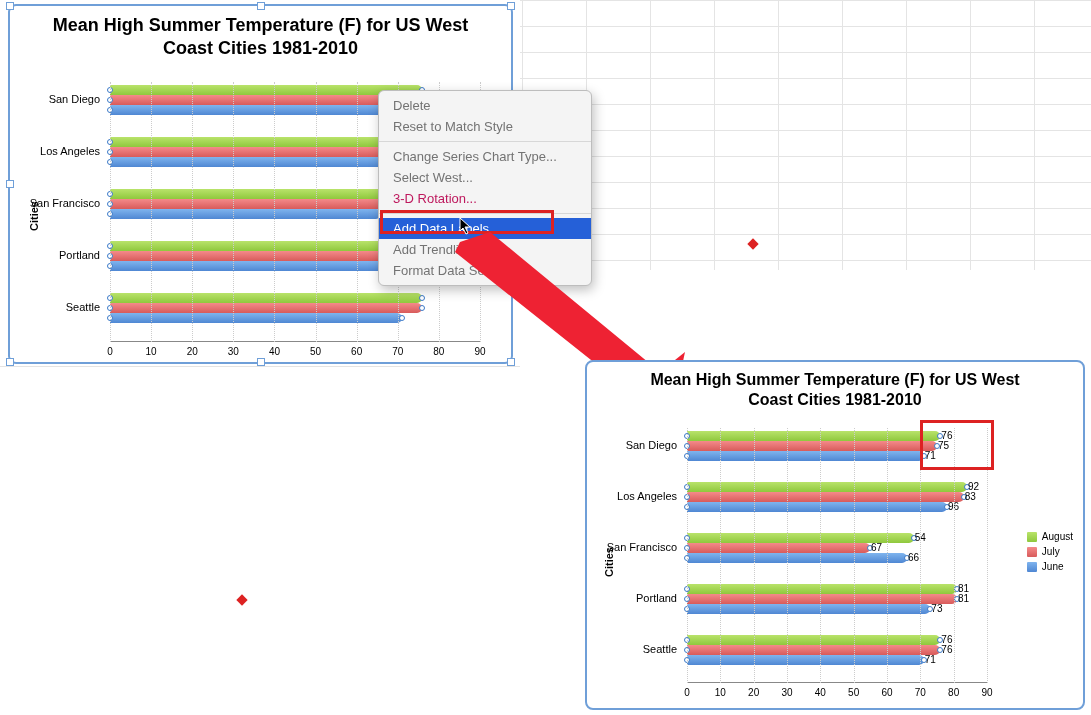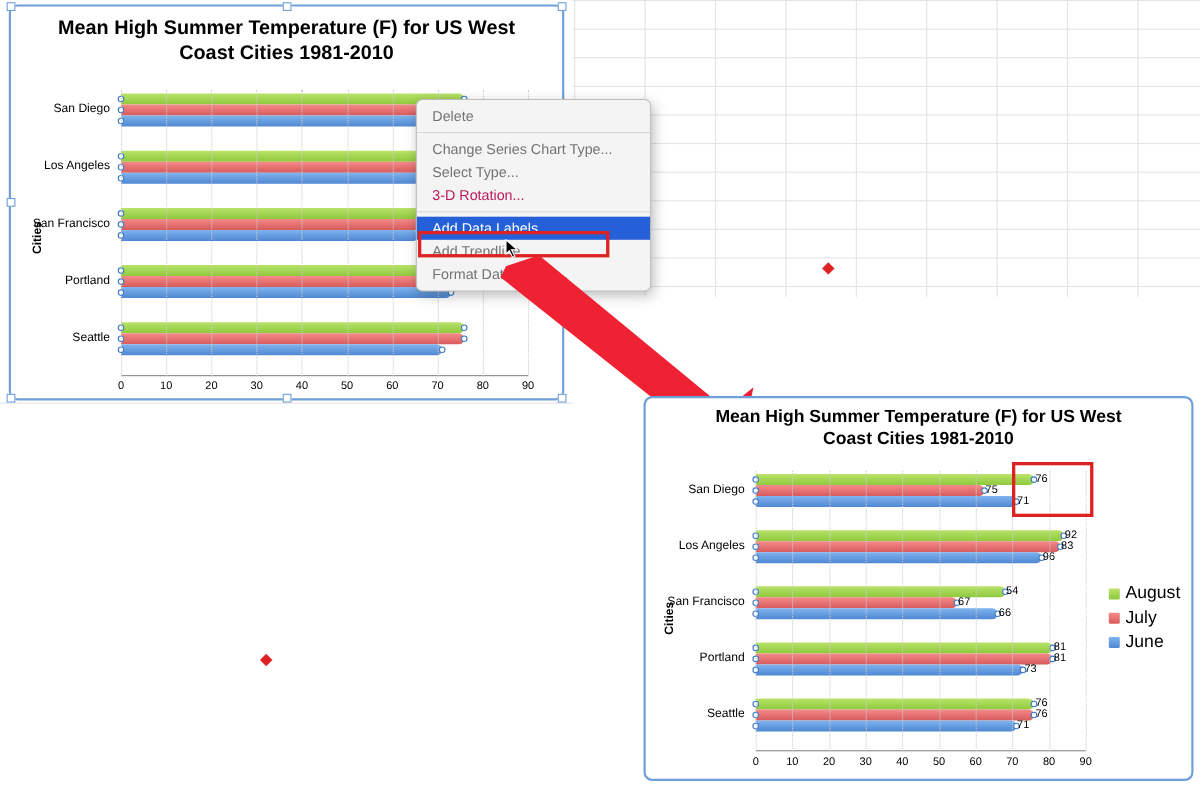--- a/index.html
+++ b/index.html
@@ -18,21 +18,21 @@
   .bar.july   { background:linear-gradient(to bottom,#f48a8a,#d85b5b); top:10px;}
   .bar.august { background:linear-gradient(to bottom,#b9e36a,#8fc83d); top:0;}
   .bar .handle { position:absolute; width:6px; height:6px; background:#fff; border:1px solid #3d7bc8; border-radius:50%; top:50%; transform:translate(-50%,-50%); }
   .bar .handle.start{ left:0; }
   .bar .handle.end{ left:100%; }
   .datalabel { position:absolute; font-size:10px; left:100%; padding-left:1px; top:-1px; }
   .xaxis { position:absolute; left:0; right:0; border-top:1px solid #888; }
   .xtick { position:absolute; font-size:10px; text-align:center; transform:translateX(-50%); top:4px; }
   .gridline { position:absolute; top:0; bottom:0; width:0; border-left:1px dotted #ccc; }
 
-  .legend { position:absolute; font-size:16px; }
+  .legend { position:absolute; font-size:10px; }
   .legend-item { display:flex; align-items:center; margin:4px 0; }
   .legend-swatch { width:10px; height:10px; margin-right:5px; border-radius:1px; }
   .lg-aug { background:linear-gradient(#b9e36a,#8fc83d); }
   .lg-jul { background:linear-gradient(#f48a8a,#d85b5b); }
   .lg-jun { background:linear-gradient(#7fb4ee,#4f87d3); }
 
   .ctx-menu { position:absolute; width:214px; background:#f4f4f4; border:1px solid #bdbdbd; border-radius:6px; padding:4px 0; font-size:13px; box-shadow:2px 4px 12px rgba(0,0,0,.25);}
   .ctx-menu .item { padding:3px 14px; color:#737373; cursor:default;}
   .ctx-menu .sep { height:1px; background:#d7d7d7; margin:4px 0;}
   .ctx-menu .item.disabled { color:#be185d; }
@@ -174,23 +174,24 @@
       <div class="xtick" style="left: 287.778px;">70</div>
       <div class="gridline" style="left: 328.889px; height: 260px; top: -260px;"></div>
       <div class="xtick" style="left: 328.889px;">80</div>
       <div class="gridline" style="left: 370px; height: 260px; top: -260px;"></div>
       <div class="xtick" style="left: 370px;">90</div>
     </div>
 </div>
 
 <div class="ctx-menu" id="ctx" style="left:378px; top:90px;">
     <div class="item">Delete</div>
+    <div class="item">Reset to Match Style</div>
     <div class="sep"></div>
     <div class="item">Change Series Chart Type...</div>
-    <div class="item">Select Type...</div>
+    <div class="item">Select West...</div>
     <div class="item disabled">3-D Rotation...</div>
     <div class="sep"></div>
     <div class="item highlight">Add Data Labels</div>
     <div class="item">Add Trendline...</div>
     <div class="item">Format Data Series...</div>
   </div>
 
 <div class="red-box" style="left:380px; top:210px; width:174px; height:24px;"></div>
 
 <div class="arrow" style="left:440px; top:232px; width:290px; height:190px;">
@@ -203,21 +204,21 @@
 <div class="chart" id="chart-right" style="left:585px; top:360px; width:500px; height:350px;">
   <div class="chart-title" style="padding:8px 40px 0; font-size:16px;">Mean High Summer Temperature (F) for US West Coast Cities 1981-2010</div>
   <div class="axis-label" style="left:16px; top:215px;">Cities</div>
   <div class="bars-area" id="bars-right" style="left:100px; top:60px; width:300px; height:255px;">
       <div class="category-label" style="right: 310px; left: -95px; width: 85px; top: 17.18px;">San Diego</div>
       <div class="bar august" style="top: 9.18px; left: 0px; width: 253.333px;">
         <span class="handle start"></span>
         <span class="handle end"></span>
         <span class="datalabel">76</span>
       </div>
-      <div class="bar july" style="top: 19.18px; left: 0px; width: 208px;">
+      <div class="bar july" style="top: 19.18px; left: 0px; width: 250px;">
         <span class="handle start"></span>
         <span class="handle end"></span>
         <span class="datalabel">75</span>
       </div>
       <div class="bar june" style="top: 29.18px; left: 0px; width: 236.667px;">
         <span class="handle start"></span>
         <span class="handle end"></span>
         <span class="datalabel">71</span>
       </div>
       <div class="category-label" style="right: 310px; left: -95px; width: 85px; top: 68.18px;">Los Angeles</div>

